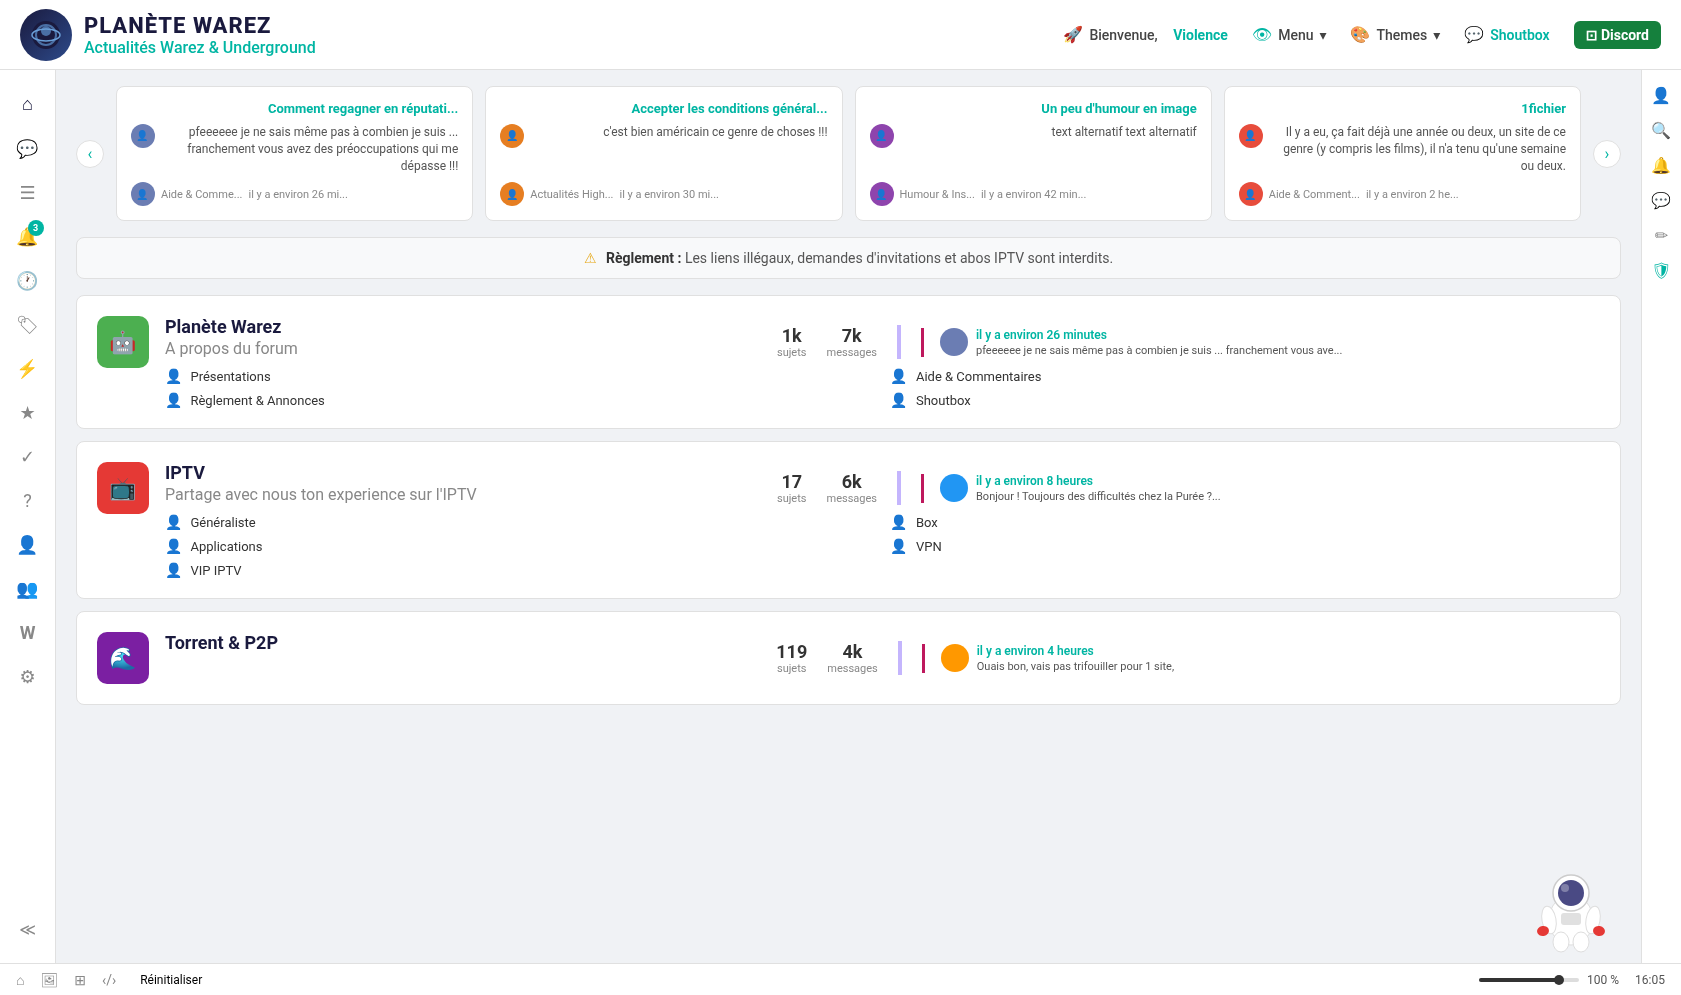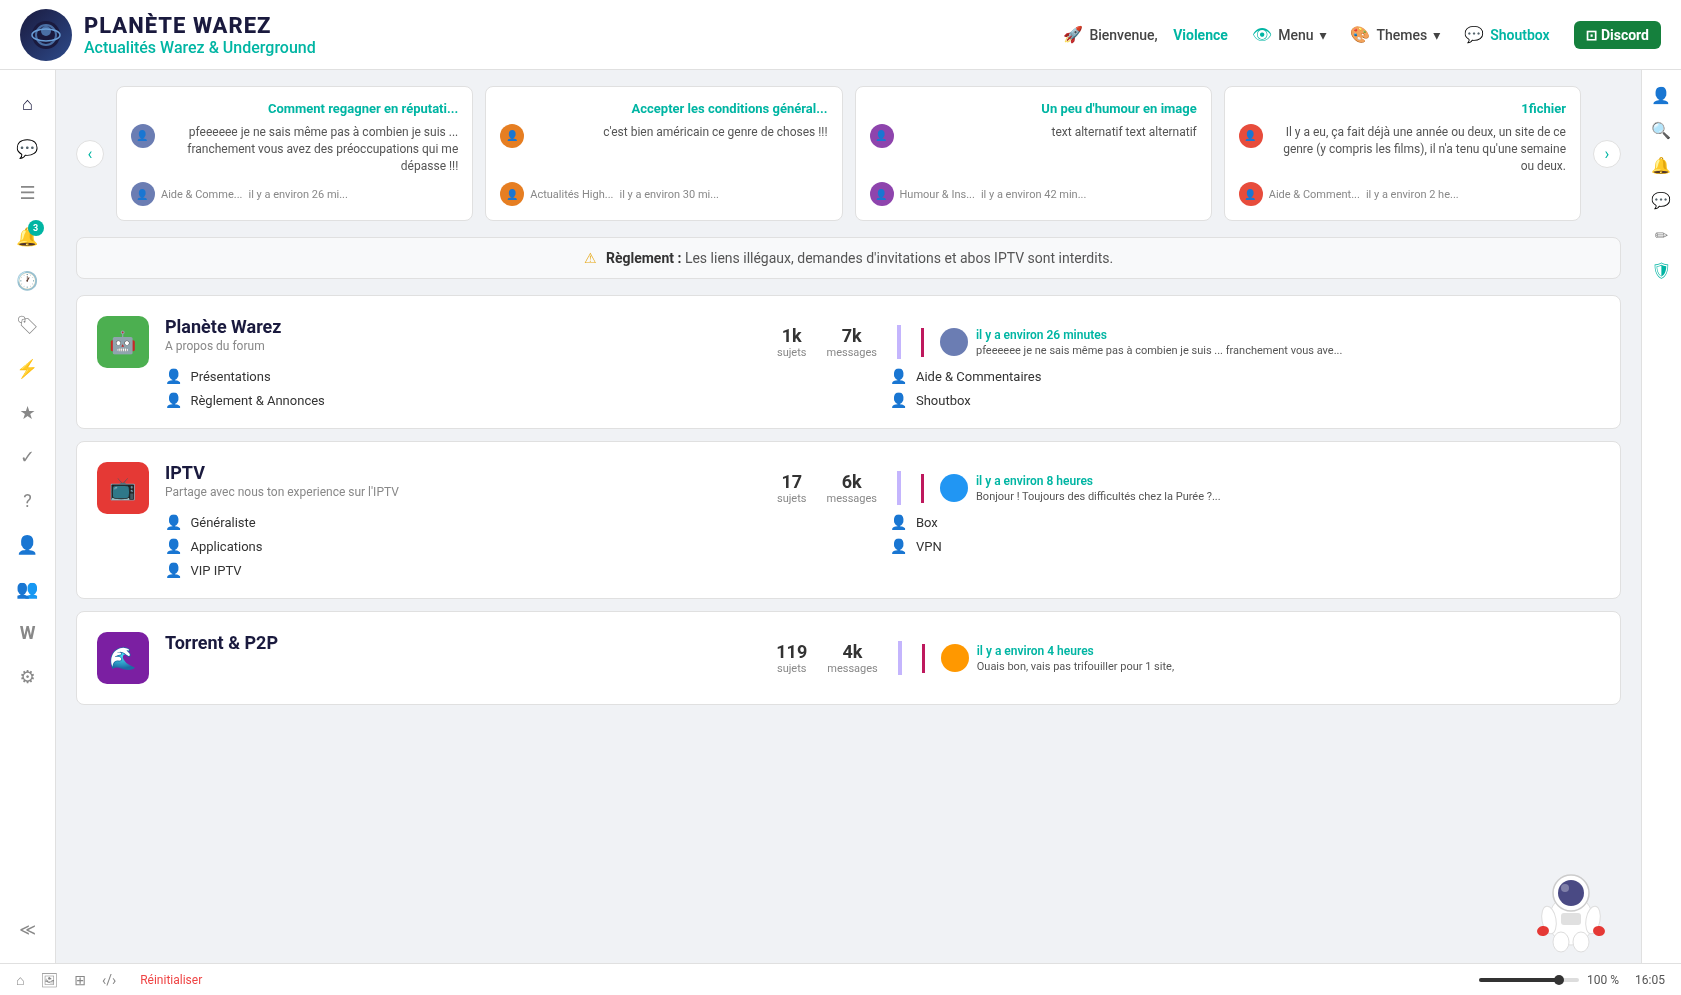--- a/index.html
+++ b/index.html
@@ -243,21 +243,21 @@
       font-size: 22px;
       flex-shrink: 0;
     }
     .category-info { flex: 1; }
     .category-name {
       font-size: 18px;
       font-weight: 700;
       color: #1a1a3e;
       margin-bottom: 2px;
     }
-    .category-desc { font-size: 12px; color: #888; }
+    .category-desc { font-size: 16px; color: #888; }
     .category-stats {
       display: flex;
       gap: 20px;
       padding: 0 20px;
       border-right: 4px solid #c4b5fd;
       margin-right: 20px;
     }
     .stat-block { text-align: center; }
     .stat-value { font-size: 18px; font-weight: 700; color: #333; }
     .stat-label { font-size: 11px; color: #888; }
@@ -349,21 +349,21 @@
     .zoom-thumb {
       position: absolute;
       top: 50%;
       left: 80%;
       transform: translate(-50%, -50%);
       width: 10px;
       height: 10px;
       background: #333;
       border-radius: 50%;
     }
-    .reset-btn { font-size: 12px; color: #ef4444; cursor: pointer; margin-left: 8px; }
+    .reset-btn { font-size: 12px; color: #000000; cursor: pointer; margin-left: 8px; }
     .time-display { font-size: 12px; color: #555; }
 
     
     .mascot {
       position: fixed;
       bottom: 40px;
       right: 60px;
       width: 100px;
       height: 100px;
       pointer-events: none;

